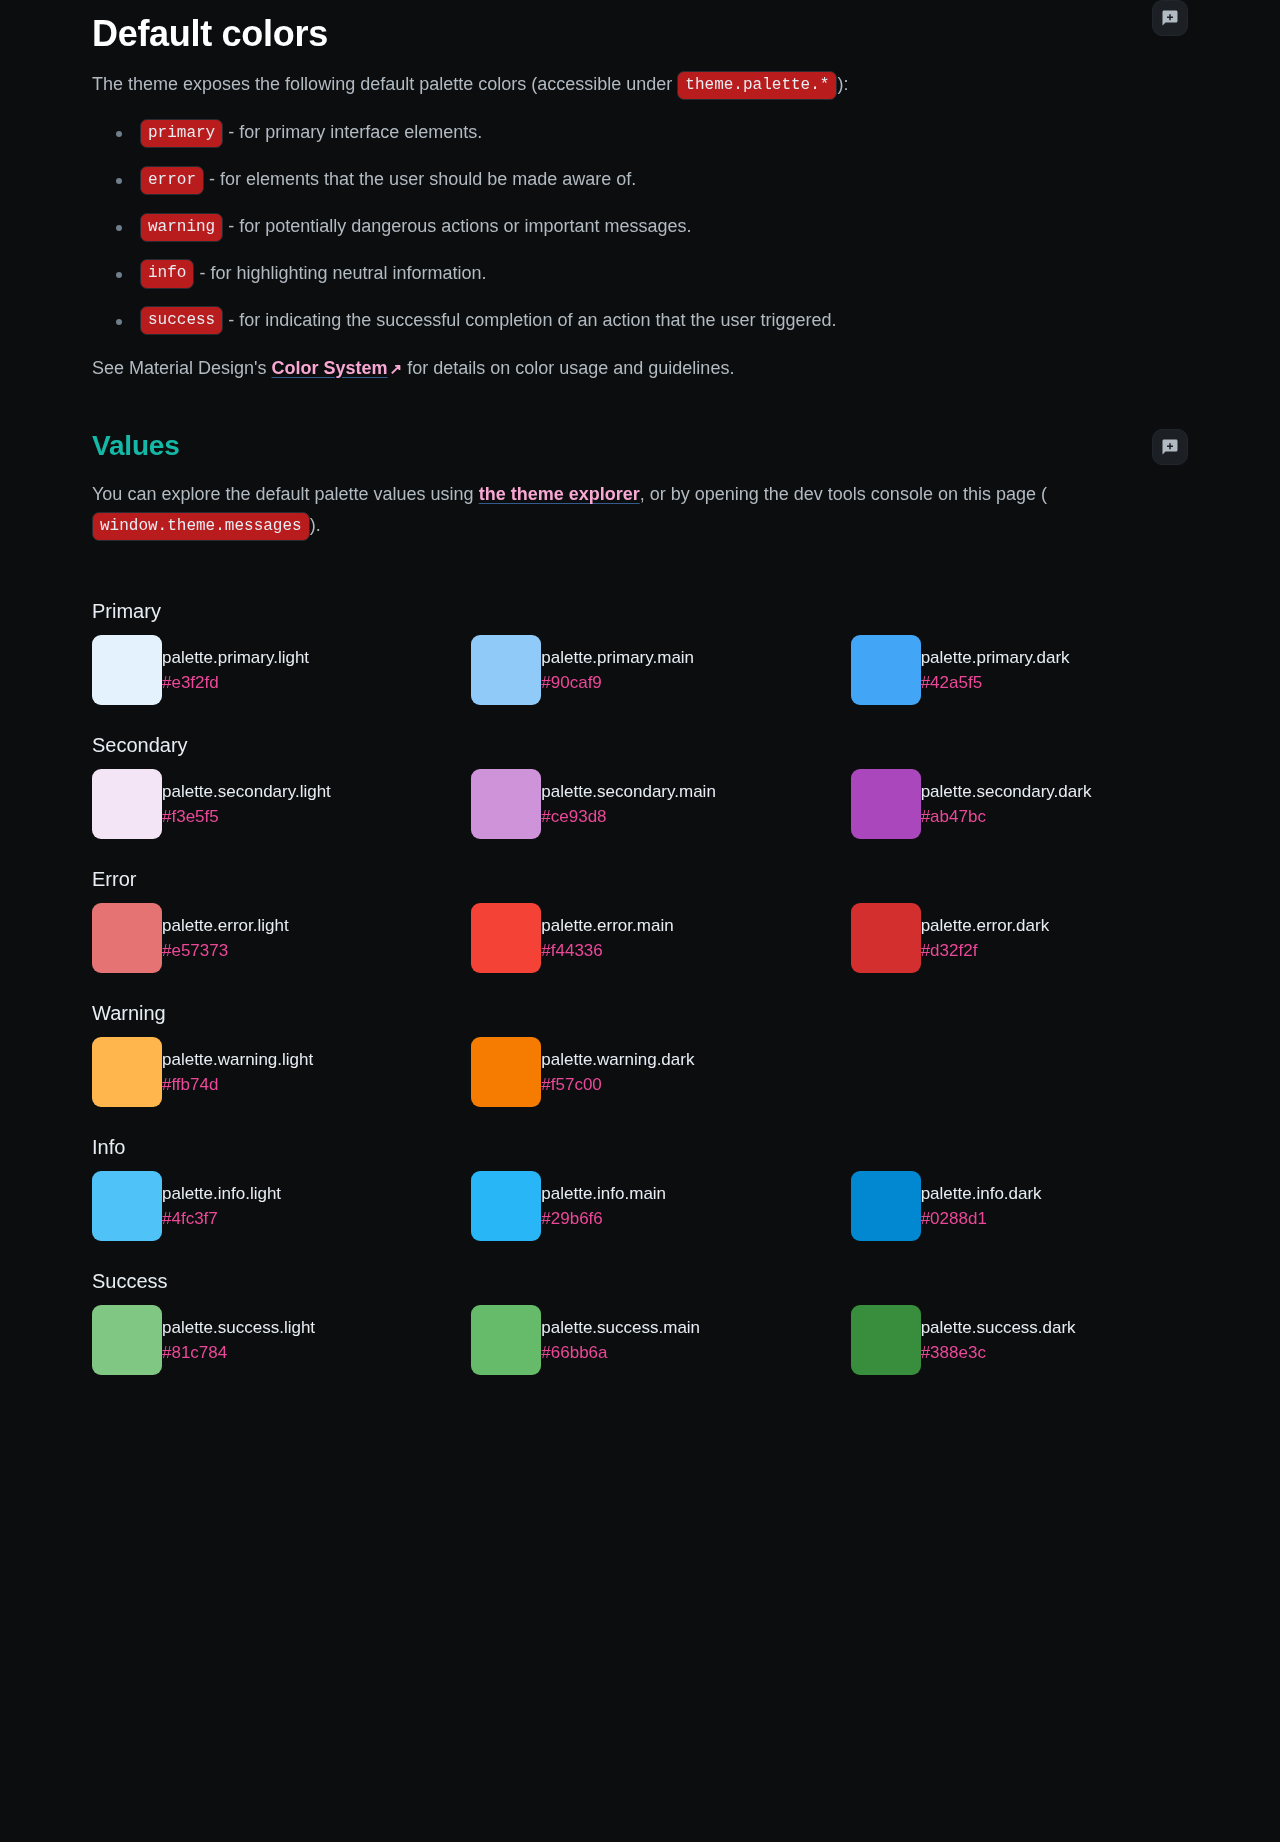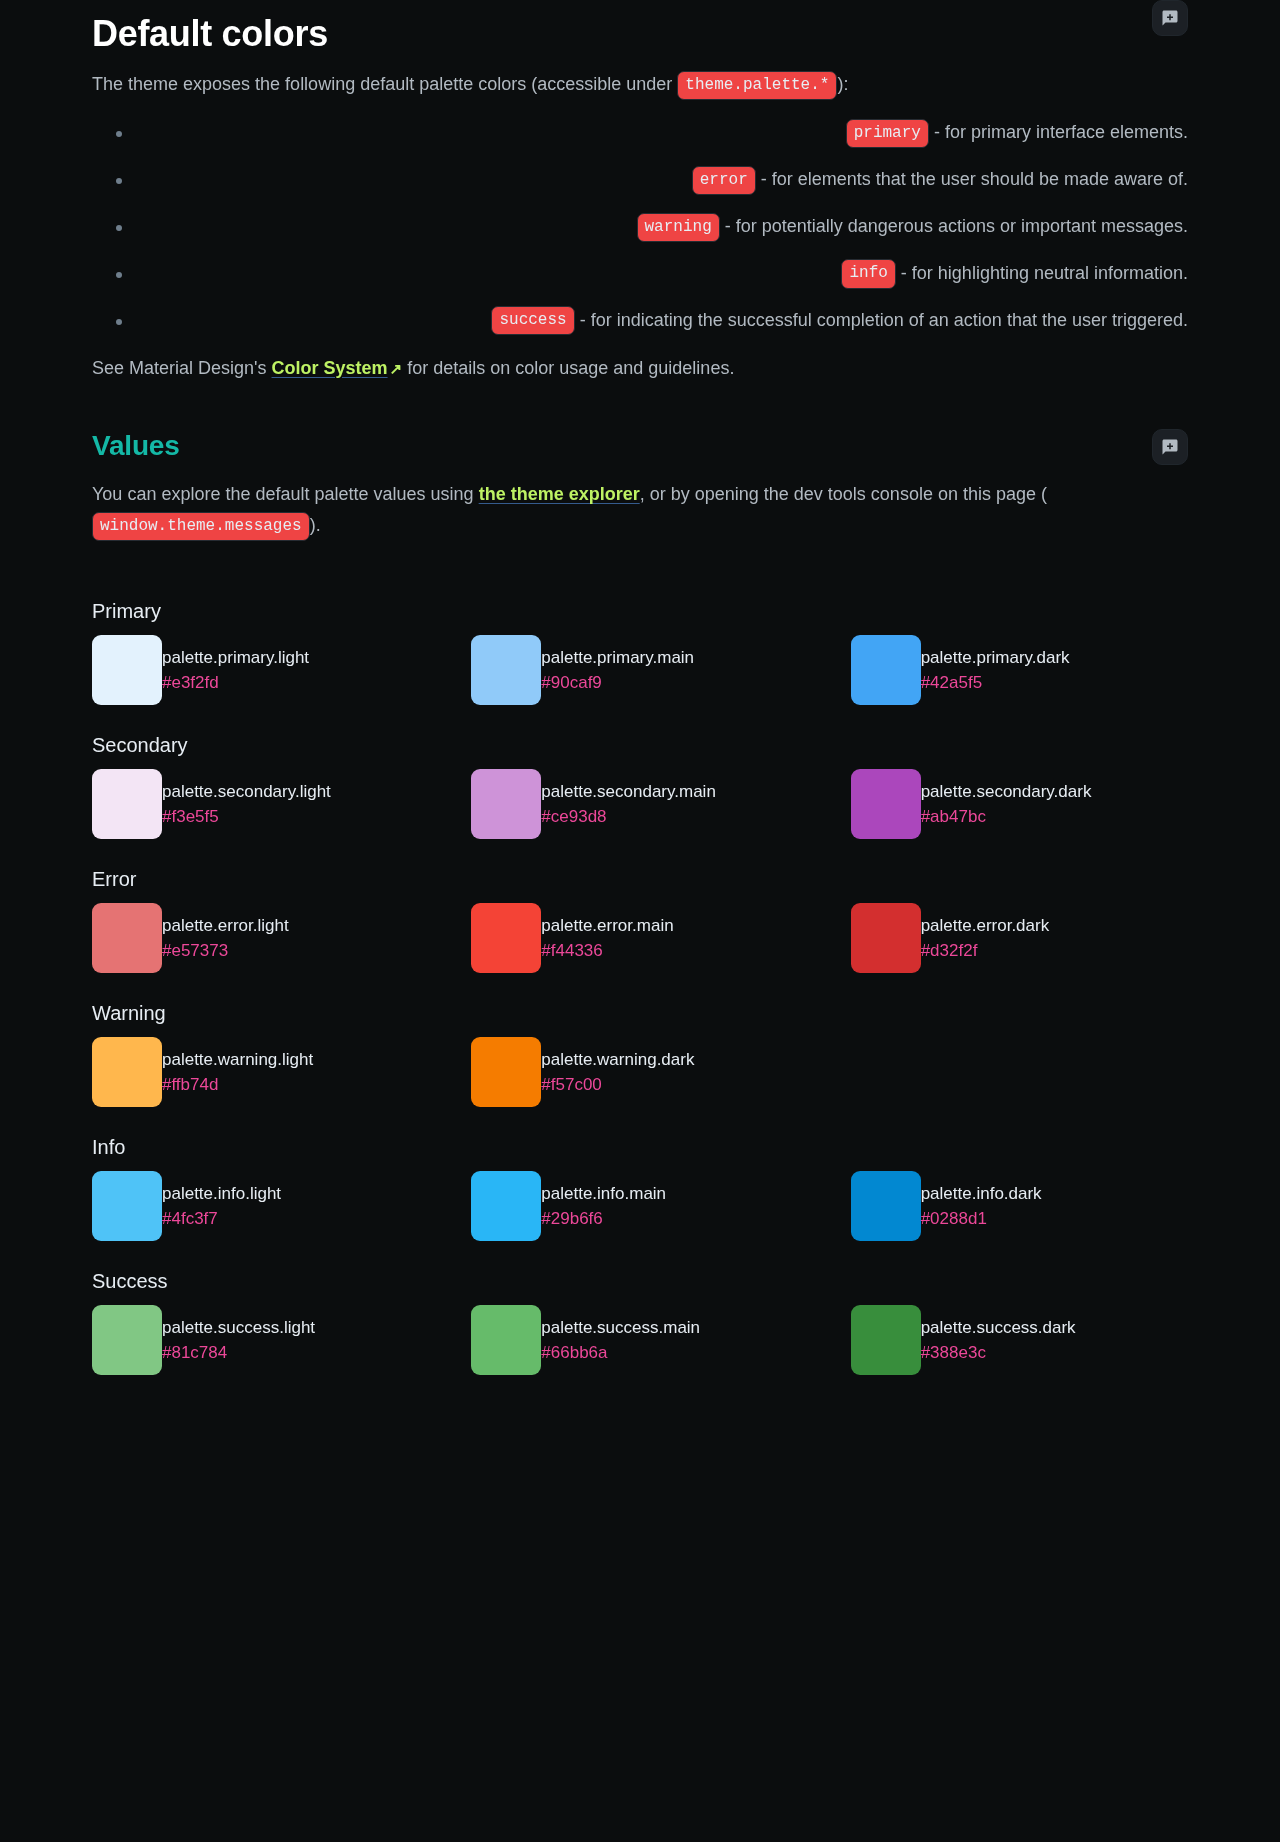--- a/index.html
+++ b/index.html
@@ -71,53 +71,52 @@
     margin-top: 14px;
     max-width: 1000px;
   }
 
   code.chip {
     display: inline-block;
     font-family: "Liberation Mono", monospace;
     font-size: 16px;
     line-height: 1.45;
     color: #e7edf3;
-    background: #ef4444;
+    background: #b91c1c;
     border: 1px solid #262b32;
     border-radius: 7px;
     padding: 2px 7px;
     vertical-align: middle;
   }
 
   ul.bullets {
     margin-top: 18px;
     list-style: none;
   }
   ul.bullets li {
     position: relative;
     font-size: 18px;
     line-height: 1.66;
     color: #b2bac2;
     padding-left: 48px;
     margin-bottom: 17px;
-    text-align: right;
   }
   ul.bullets li::before {
     content: "";
     position: absolute;
     left: 24px;
     top: 13px;
     width: 6px;
     height: 6px;
     border-radius: 50%;
     background: #6f7e8c;
   }
 
   a.link {
-    color: #bef264;
+    color: #f9a8d4;
     text-decoration: underline;
     text-underline-offset: 3px;
     text-decoration-color: rgba(90,156,248,0.55);
     font-weight: 600;
     cursor: pointer;
   }
   a.link .ext {
     font-size: 15px;
     display: inline-block;
     margin-left: 2px;

